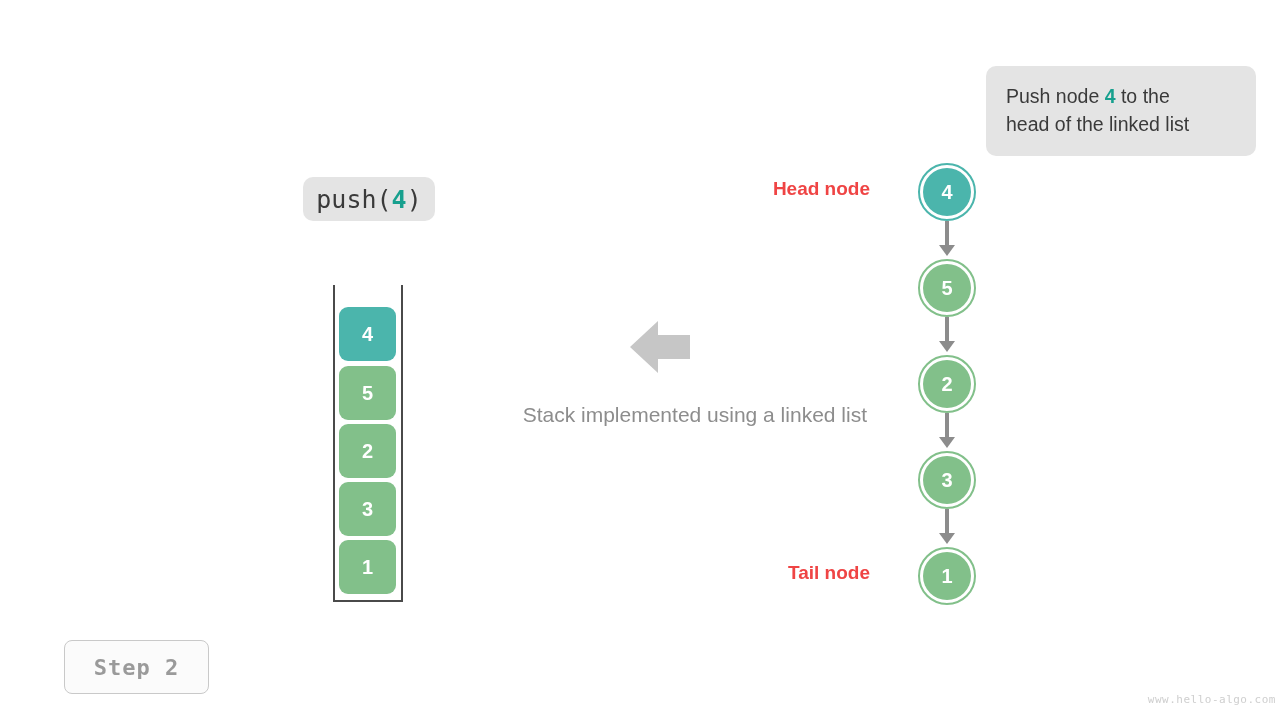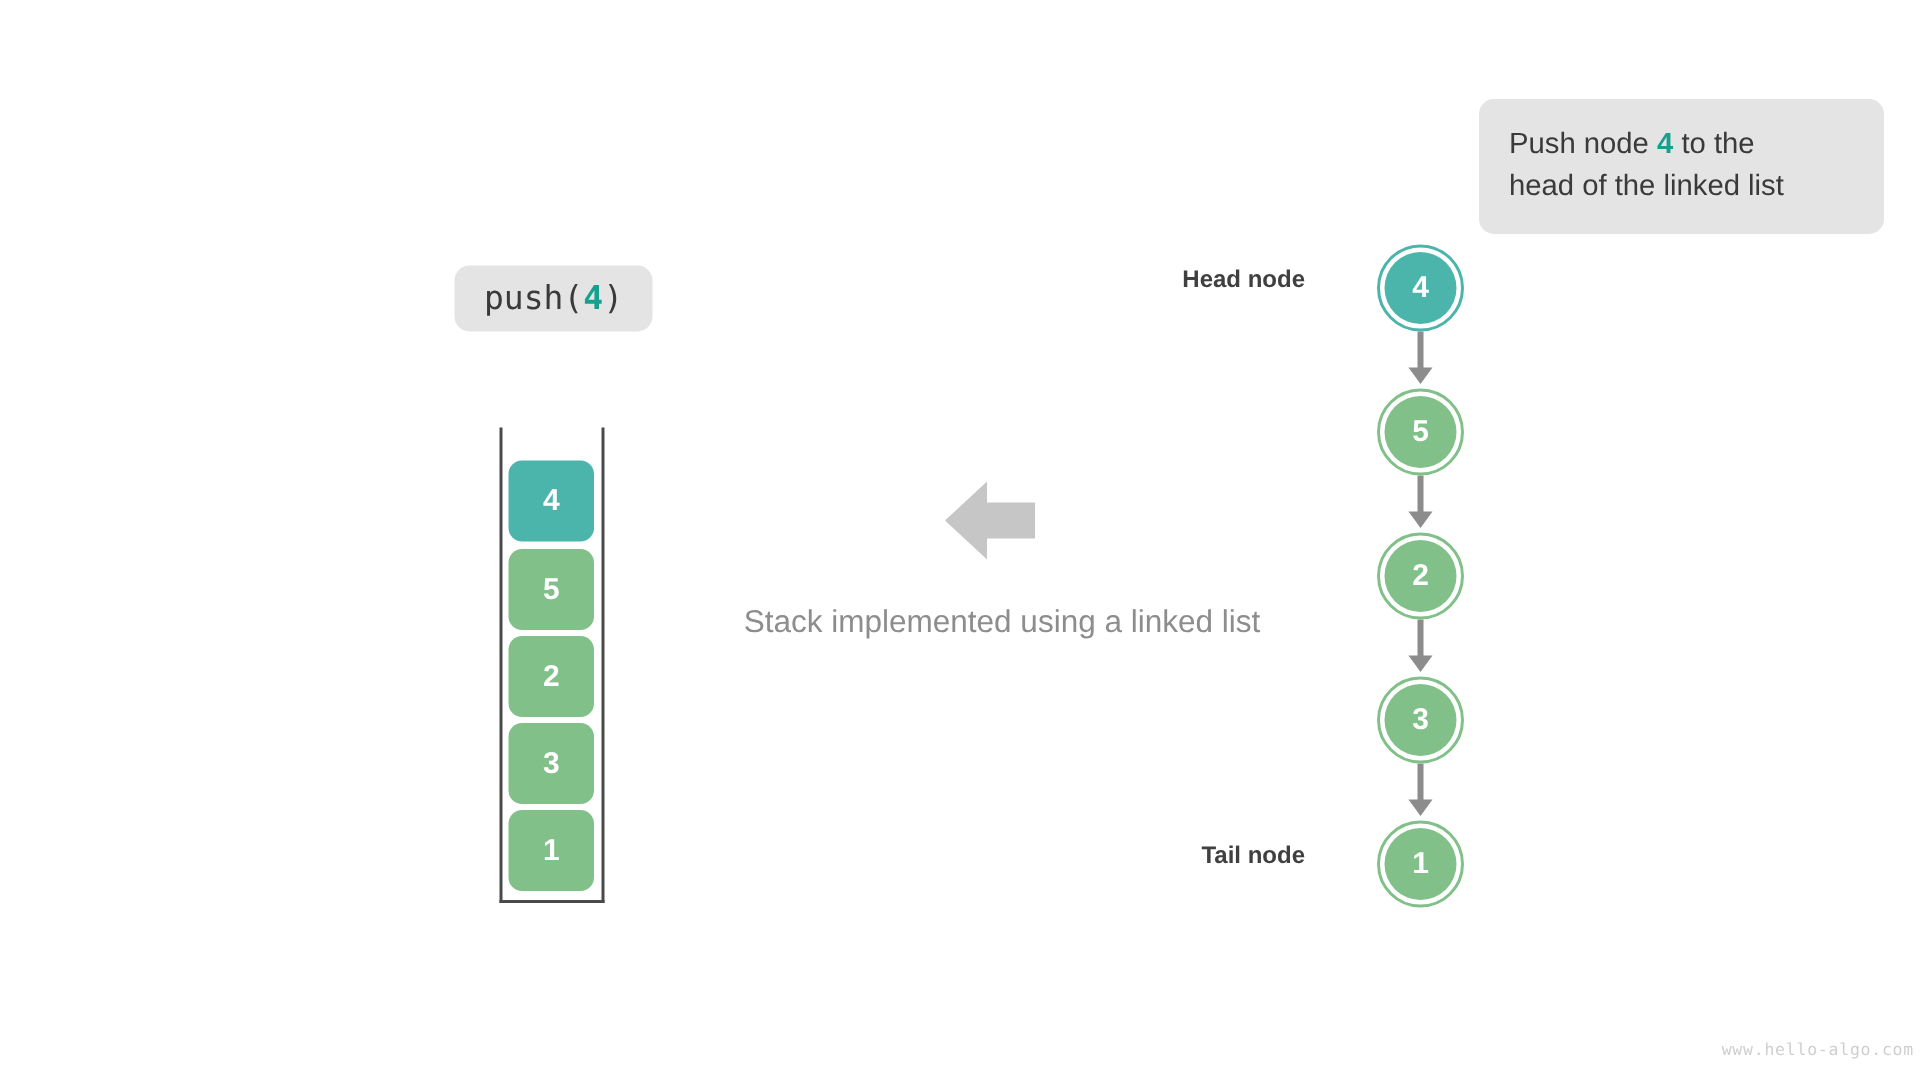--- a/index.html
+++ b/index.html
@@ -46,21 +46,21 @@
 
   #operation-box {
     left: 275px;
     top: 177px;
     width: 132px;
     height: 44px;
     display: flex;
     align-items: center;
     justify-content: center;
     font-family: "DejaVu Sans Mono", "Liberation Mono", monospace;
-    font-size: 22px;
+    font-size: 25px;
     color: #3a3a3a;
     letter-spacing: 0px;
   }
   #operation-box .hl-teal { font-weight: 700; }
 
   
   #step-badge {
     position: absolute;
     left: 36px;
     top: 640px;
@@ -90,21 +90,21 @@
     color: #cfcfcf;
     letter-spacing: 0.5px;
   }
 
   
   #diagram-caption {
     position: absolute;
     left: 441px;
     top: 403px;
     width: 398px;
-    text-align: center;
+    text-align: right;
     font-size: 21px;
     color: #8d8d8d;
   }
 
   
   #stack-container {
     position: absolute;
     left: 305px;
     top: 285px;
     width: 70px;
@@ -193,23 +193,23 @@
     width: 0;
     height: 0;
     border-left: 8px solid transparent;
     border-right: 8px solid transparent;
     border-top: 11px solid #8c8c8c;
     z-index: 1;
   }
 
   .ll-label {
     position: absolute;
-    font-size: 16px;
+    font-size: 19px;
     font-weight: 700;
-    color: #404040;
+    color: #ef4444;
     white-space: nowrap;
     text-align: right;
   }
   #head-node-label { right: 100%; margin-right: 18px; top: 23px; }
   #tail-node-label { right: 100%; margin-right: 18px; top: 407px; }
 
   
   #transform-arrow {
     position: absolute;
     left: 602px;
@@ -288,16 +288,17 @@
       <div class="disc">2</div>
     </div>
     <div class="ll-node" style="top:296px;">
       <div class="disc">3</div>
     </div>
     <div class="ll-node" style="top:392px;">
       <div class="disc">1</div>
     </div>
   </div>
 
+  <div id="step-badge">Step  2</div>
 
   <div id="watermark">www.hello-algo.com</div>
 
 </div>
 
 </body></html>

